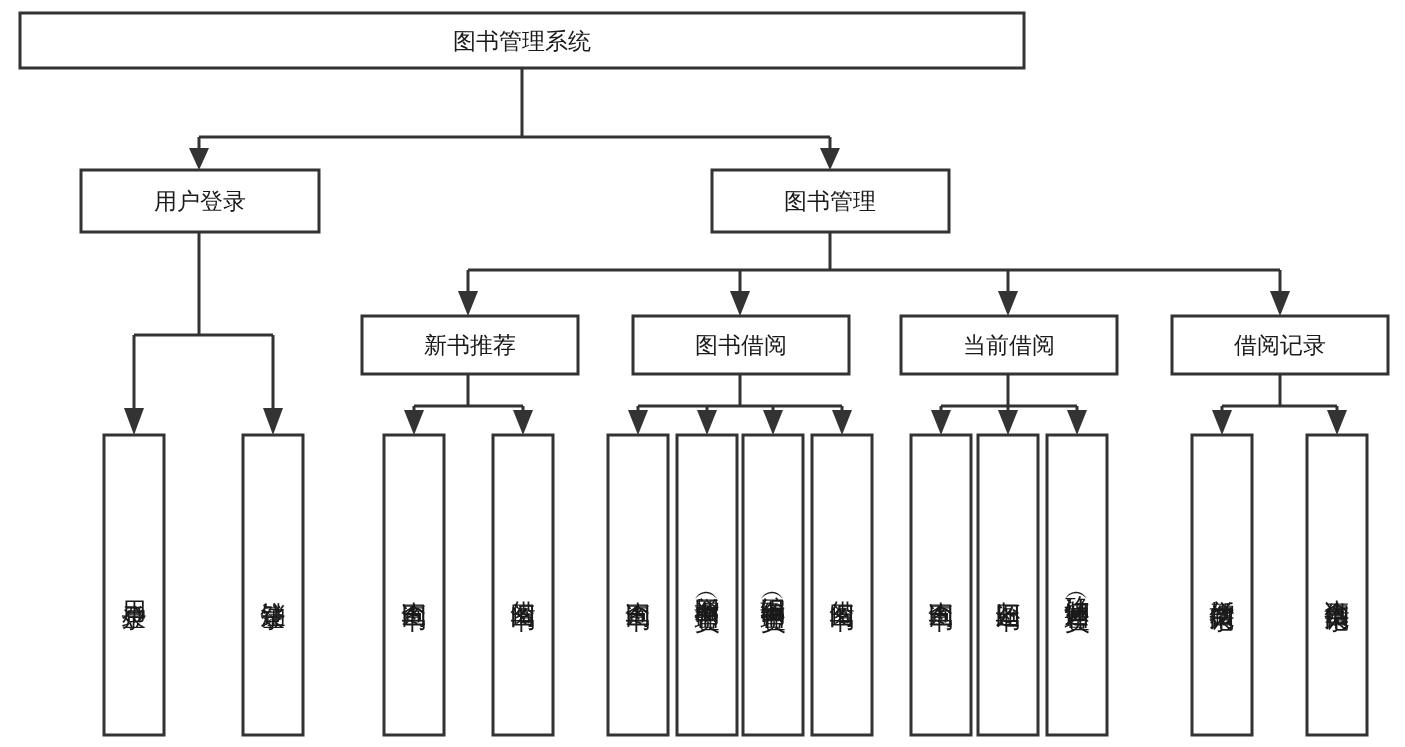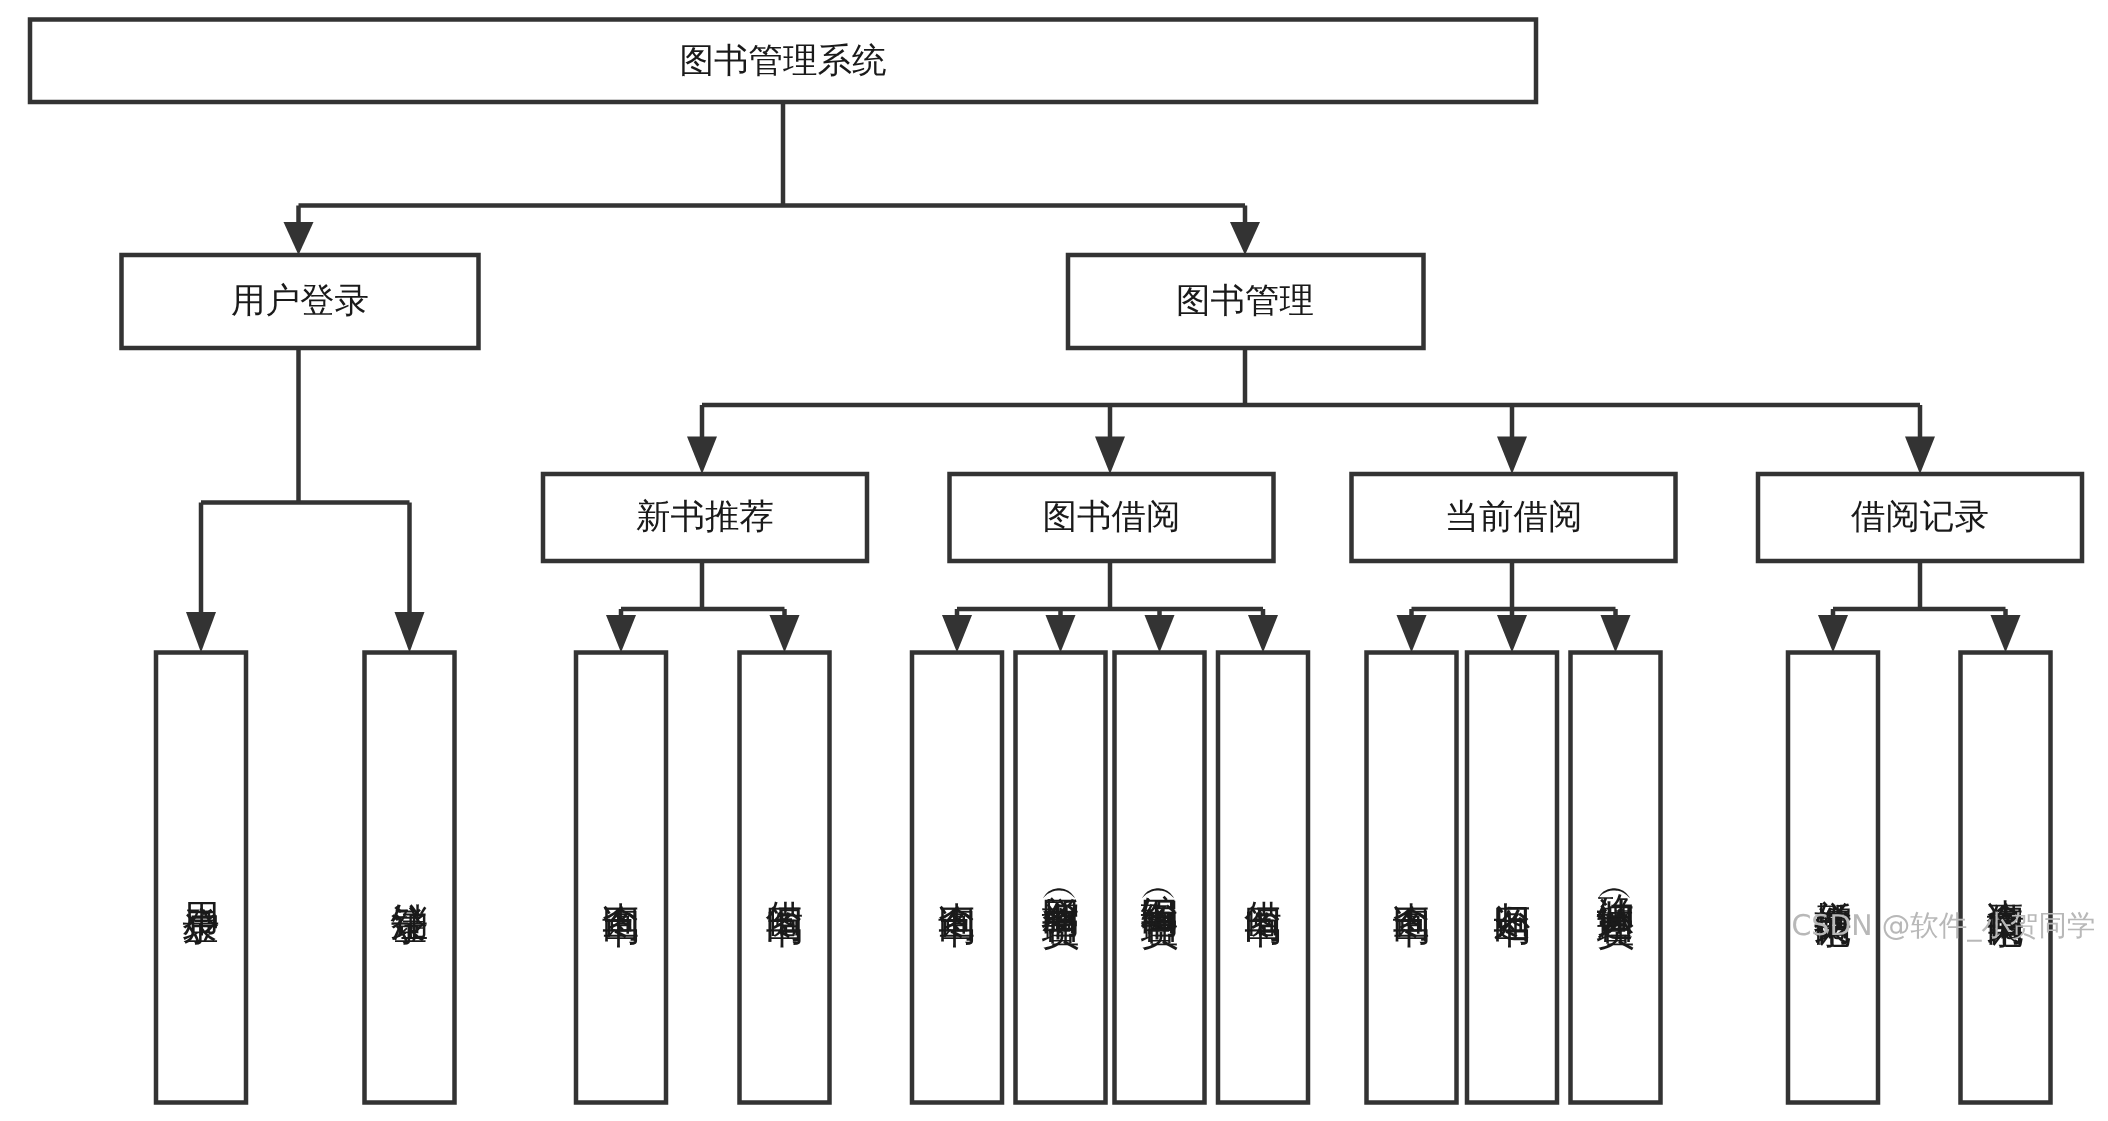--- a/index.html
+++ b/index.html
@@ -198,14 +198,13 @@
   <div class="leaf-label" style="left:743px; top:435px; width:60px; height:300px;">编辑图书（管理员）</div>
   <div class="leaf-label" style="left:812px; top:435px; width:60px; height:300px;">借阅图书</div>
 
   <div class="leaf-label" style="left:911px; top:435px; width:60px; height:300px;">查询图书</div>
   <div class="leaf-label" style="left:978px; top:435px; width:60px; height:300px;">归还图书</div>
   <div class="leaf-label" style="left:1047px; top:435px; width:60px; height:300px;">确认归还（管理员）</div>
 
   <div class="leaf-label" style="left:1192px; top:435px; width:60px; height:300px;">新增借阅记录</div>
   <div class="leaf-label" style="left:1307px; top:435px; width:60px; height:300px;">查询借阅记录</div>
 
-  <div class="watermark">CSDN @软件_小贺同学</div>
 </div>
 
 </body></html>

